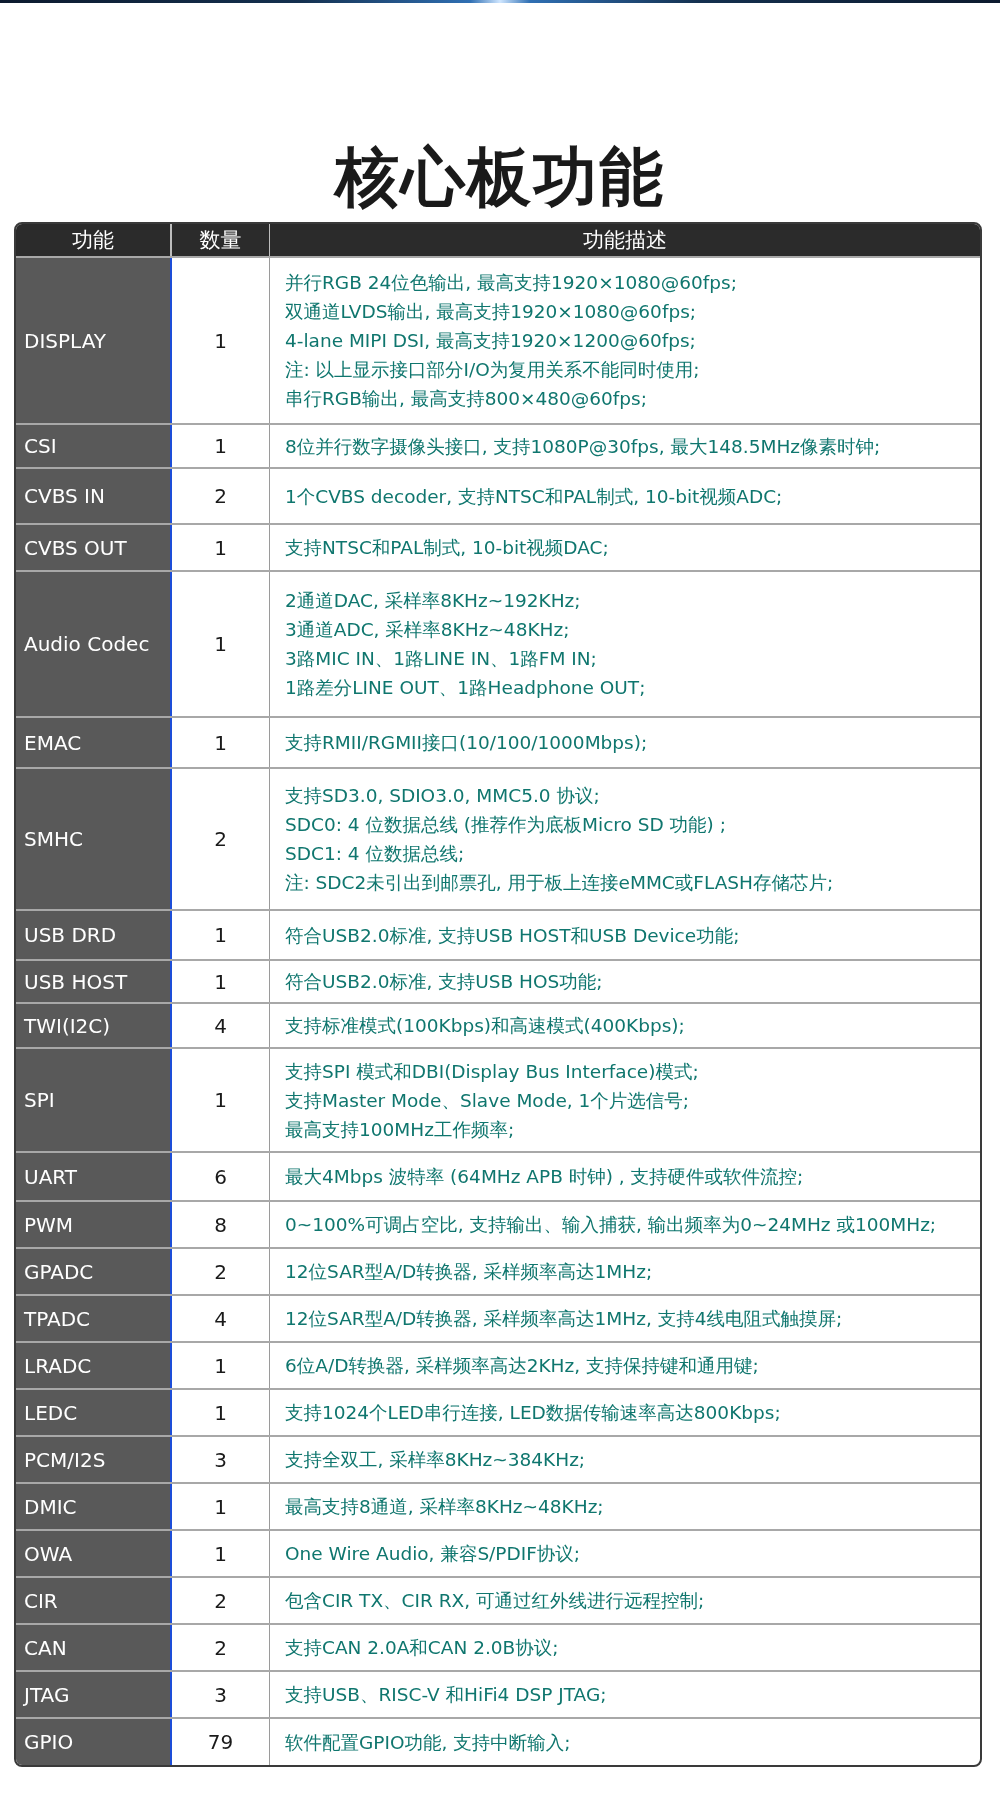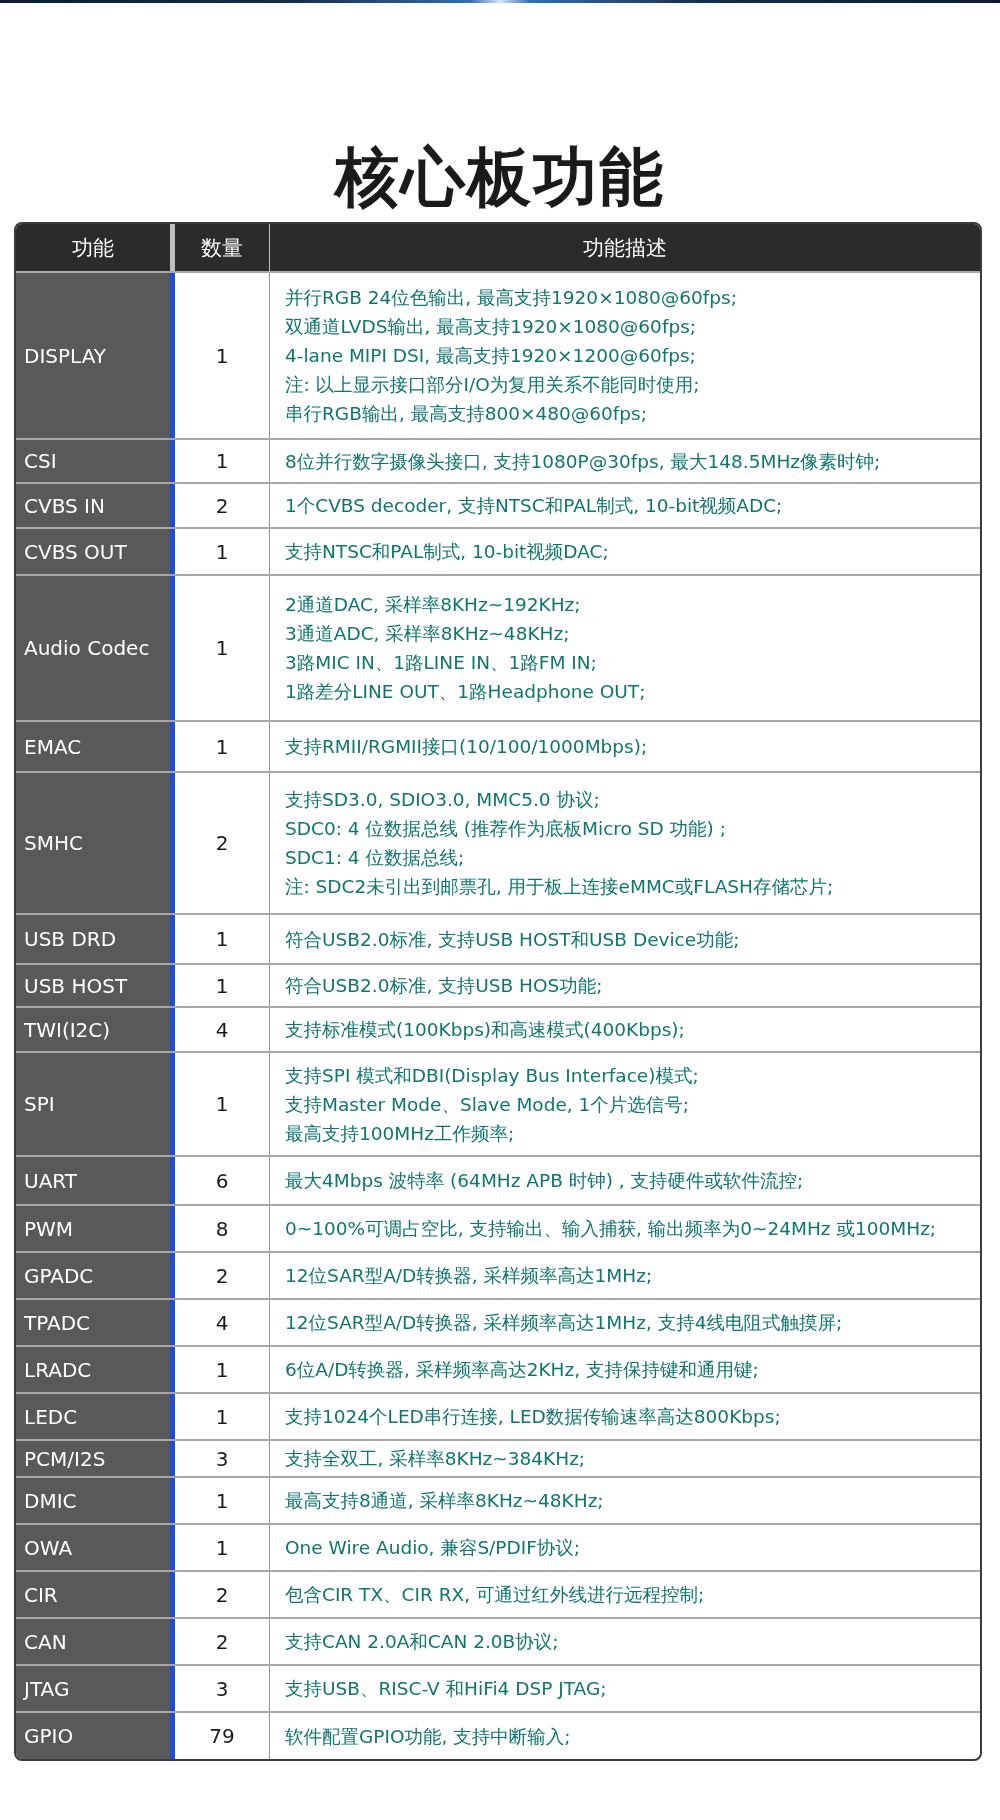--- a/index.html
+++ b/index.html
@@ -14,24 +14,24 @@
   .page-title {
     position: absolute; left: 0; top: 84px; width: 1000px; text-align: center;
     font-size: 64px; font-weight: bold; color: #1a1a1a; letter-spacing: 2px; line-height: 100px;
   }
   .spec-table {
     position: absolute; left: 14px; top: 222px; width: 968px;
     border: 2px solid #3a3a3a; border-radius: 8px; overflow: hidden; background: #fff;
     box-sizing: border-box;
   }
   .row { display: flex; border-top: 2px solid #a8a8a8; box-sizing: border-box; }
-  .row.header { border-top: none; background: #2b2b2b; height: 47px; }
+  .row.header { border-top: none; background: #2b2b2b; height: 32px; }
   .cell { box-sizing: border-box; display: flex; align-items: center; }
   .c1 { width: 154px; padding-left: 6px; }
-  .c2 { width: 99px; justify-content: center; border-left: 5px solid #1d4ed8; }
+  .c2 { width: 99px; justify-content: center; border-left: 2px solid #1d4ed8; }
   .c3 { flex: 1; padding-left: 15px; border-left: 1px solid #9a9a9a; }
   .header .cell { color: #ffffff; font-size: 21px; justify-content: center; padding-left: 0; border-left-color: #bdbdbd; }
   .header .c1 { border-left: none; }
   .body-row .c1 { background: #595959; color: #ffffff; font-size: 20px; padding-left: 8px; }
   .body-row .c2 { font-size: 20px; color: #1a1a1a; }
   .body-row .c3 { font-size: 18.5px; color: #0f766e; flex-direction: column; align-items: flex-start; justify-content: center; line-height: 29px; }
   .desc-line { white-space: nowrap; }
 </style>
 </head>
 <body>
@@ -58,21 +58,21 @@
           <div class="desc-line">串行RGB输出, 最高支持800×480@60fps;</div>
         </div>
       </div>
       <div class="row body-row" style="height: 44px;">
         <div class="cell c1">CSI</div>
         <div class="cell c2">1</div>
         <div class="cell c3">
           <div class="desc-line">8位并行数字摄像头接口, 支持1080P@30fps, 最大148.5MHz像素时钟;</div>
         </div>
       </div>
-      <div class="row body-row" style="height: 45px;">
+      <div class="row body-row" style="height: 56px;">
         <div class="cell c1">CVBS IN</div>
         <div class="cell c2">2</div>
         <div class="cell c3">
           <div class="desc-line">1个CVBS decoder, 支持NTSC和PAL制式, 10-bit视频ADC;</div>
         </div>
       </div>
       <div class="row body-row" style="height: 47px; justify-content: space-between;">
         <div class="cell c1">CVBS OUT</div>
         <div class="cell c2">1</div>
         <div class="cell c3">
@@ -171,21 +171,21 @@
           <div class="desc-line">6位A/D转换器, 采样频率高达2KHz, 支持保持键和通用键;</div>
         </div>
       </div>
       <div class="row body-row" style="height: 47px;">
         <div class="cell c1">LEDC</div>
         <div class="cell c2">1</div>
         <div class="cell c3">
           <div class="desc-line">支持1024个LED串行连接, LED数据传输速率高达800Kbps;</div>
         </div>
       </div>
-      <div class="row body-row" style="height: 37px;">
+      <div class="row body-row" style="height: 47px;">
         <div class="cell c1">PCM/I2S</div>
         <div class="cell c2">3</div>
         <div class="cell c3">
           <div class="desc-line">支持全双工, 采样率8KHz~384KHz;</div>
         </div>
       </div>
       <div class="row body-row" style="height: 47px;">
         <div class="cell c1">DMIC</div>
         <div class="cell c2">1</div>
         <div class="cell c3">

